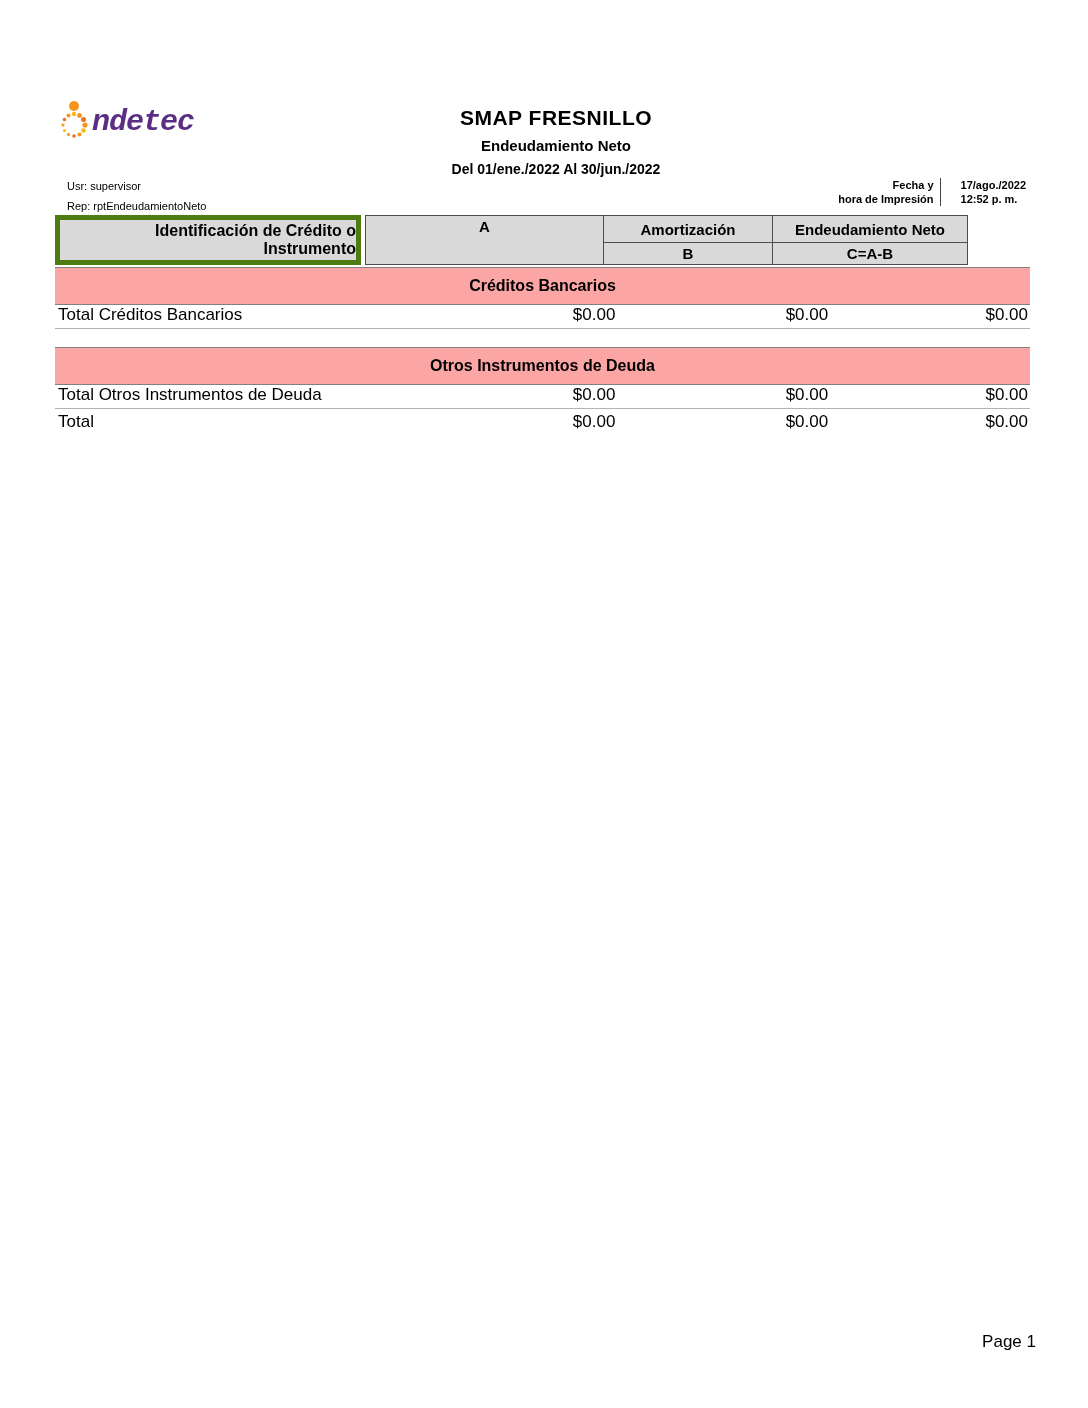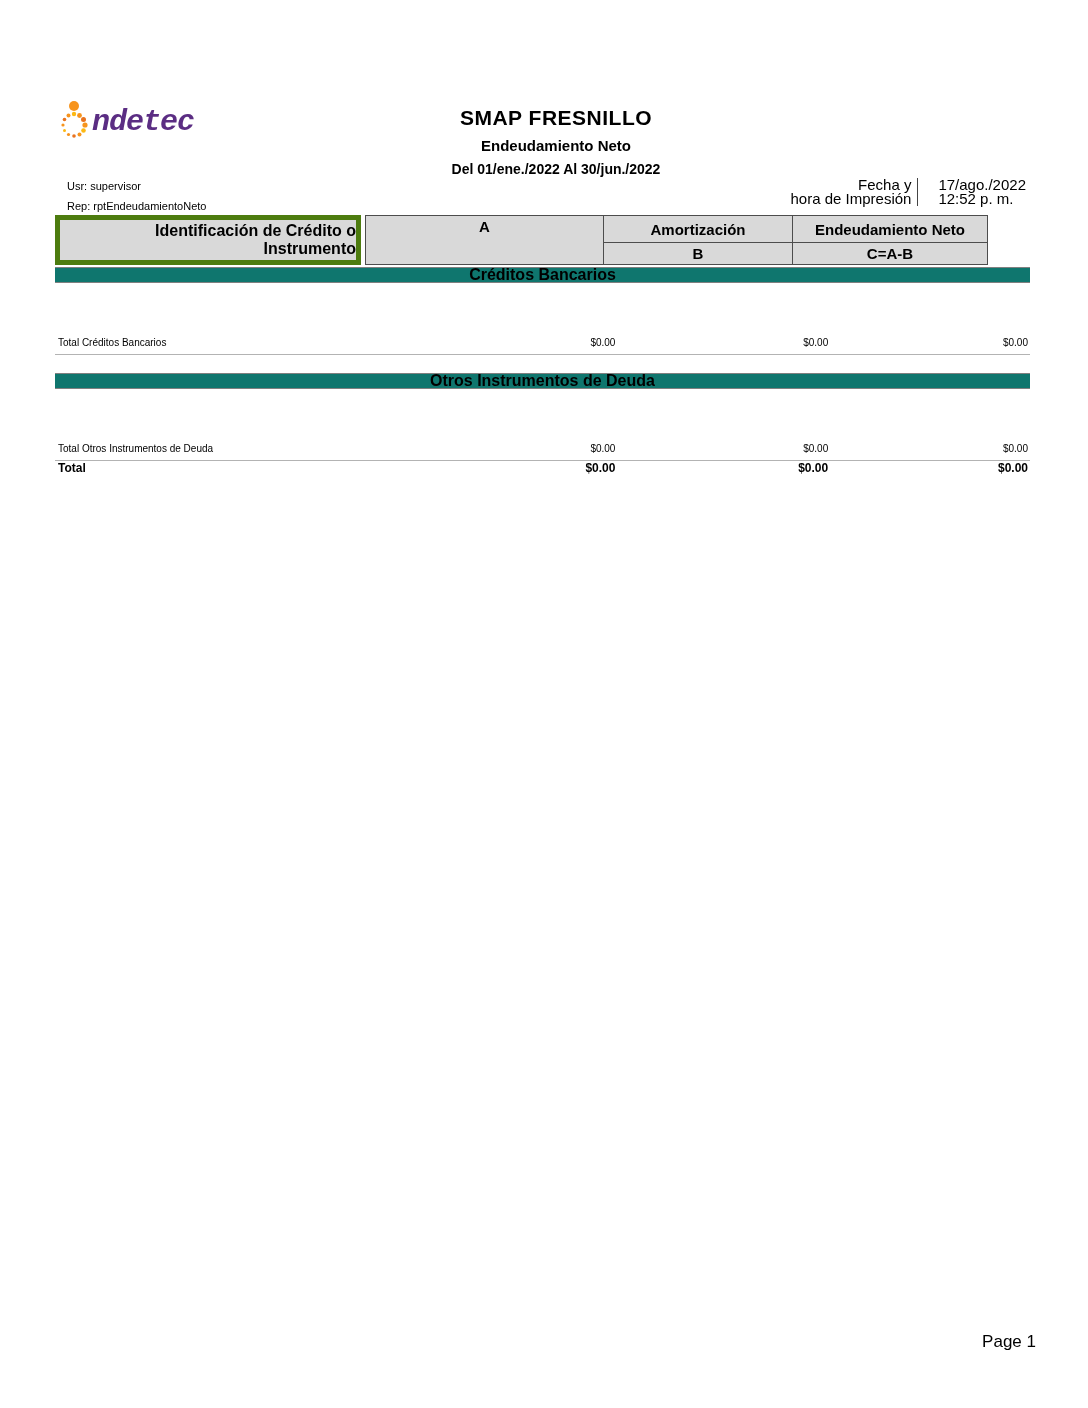--- a/index.html
+++ b/index.html
@@ -16,48 +16,48 @@
   .title { font-size:21px; font-weight:bold; letter-spacing:0.5px; }
   .subtitle { font-size:17px; font-weight:bold; margin-top:5px; }
   .report-name { font-size:15px; font-weight:bold; margin-top:7px; }
   .period { font-size:14px; font-weight:bold; margin-top:7px; }
 
   
   .meta-left { position:absolute; left:67px; top:180px; font-size:11px; line-height:13px; }
   .meta-left div { margin-bottom:7px; }
 
   
-  .meta-right { position:absolute; top:178px; right:62px; display:flex; font-size:15px; line-height:14px; }
+  .meta-right { position:absolute; top:178px; right:62px; display:flex; font-size:11px; line-height:14px;font-weight:bold; }
   .meta-labels { text-align:right; padding-right:6px; }
   .meta-values { border-left:1px solid #444; padding-left:20px; }
 
   
   .tbl { position:absolute; left:55px; top:215px; width:975px; }
   .tbl-header { display:flex; height:50px; }
   .hdr-id { width:306px; background:#d9d9d9; border:5px solid #4d7c0f;
             display:flex; align-items:center; justify-content:center;
             font-weight:bold; font-size:16px; text-align:right; }
   .hdr-gap { width:4px; }
   .hdr-col { background:#d9d9d9; border:1px solid #4d4d4d; }
   .hdr-col + .hdr-col { margin-left:-1px; }
-  .hdr-col-a { width:239px; } .hdr-col-b { width:190px; } .hdr-col-c { width:196px; }
+  .hdr-col-a { width:239px; } .hdr-col-b { width:170px; } .hdr-col-c { width:196px; }
   .hdr-top { height:27px; border-bottom:1px solid #4d4d4d; display:flex; align-items:center; justify-content:center; font-weight:bold; font-size:15px; }
   .hdr-sub { height:21px; display:flex; align-items:center; justify-content:center; font-weight:bold; font-size:15px; }
 
-  .section-band { margin-top:2px; height:16px; background:#0f766e;
+  .section-band { margin-top:2px; height:38px; background:#fca5a5;
                   border-top:1px solid #808080; border-bottom:1px solid #808080;
                   display:flex; align-items:center; justify-content:center;
                   font-weight:bold; font-size:16px; }
-  .data-row { display:flex; align-items:center; height:24px; border-bottom:1px solid #b3b3b3; font-size:10px;margin-top:48px; }
+  .data-row { display:flex; align-items:flex-start; height:24px; border-bottom:1px solid #b3b3b3; font-size:17px; }
   .row-label { width:351px; padding-left:3px; }
   .cell-a { width:239px; text-align:right; padding-right:29px; }
   .cell-b { width:190px; text-align:right; padding-right:6px; }
   .cell-c { width:196px; text-align:right; padding-right:2px; }
   .spacer { height:16px; }
-  .total-row { display:flex; align-items:flex-start; height:26px; font-weight:bold; font-size:12px; }
+  .total-row { display:flex; align-items:center; height:26px; font-weight:normal; font-size:17px; }
 
   .page-number { position:absolute; right:52px; top:1332px; font-size:17px; }
 </style>
 </head>
 <body>
 
 <div class="page">
 
   <div class="logo">
     <span>

